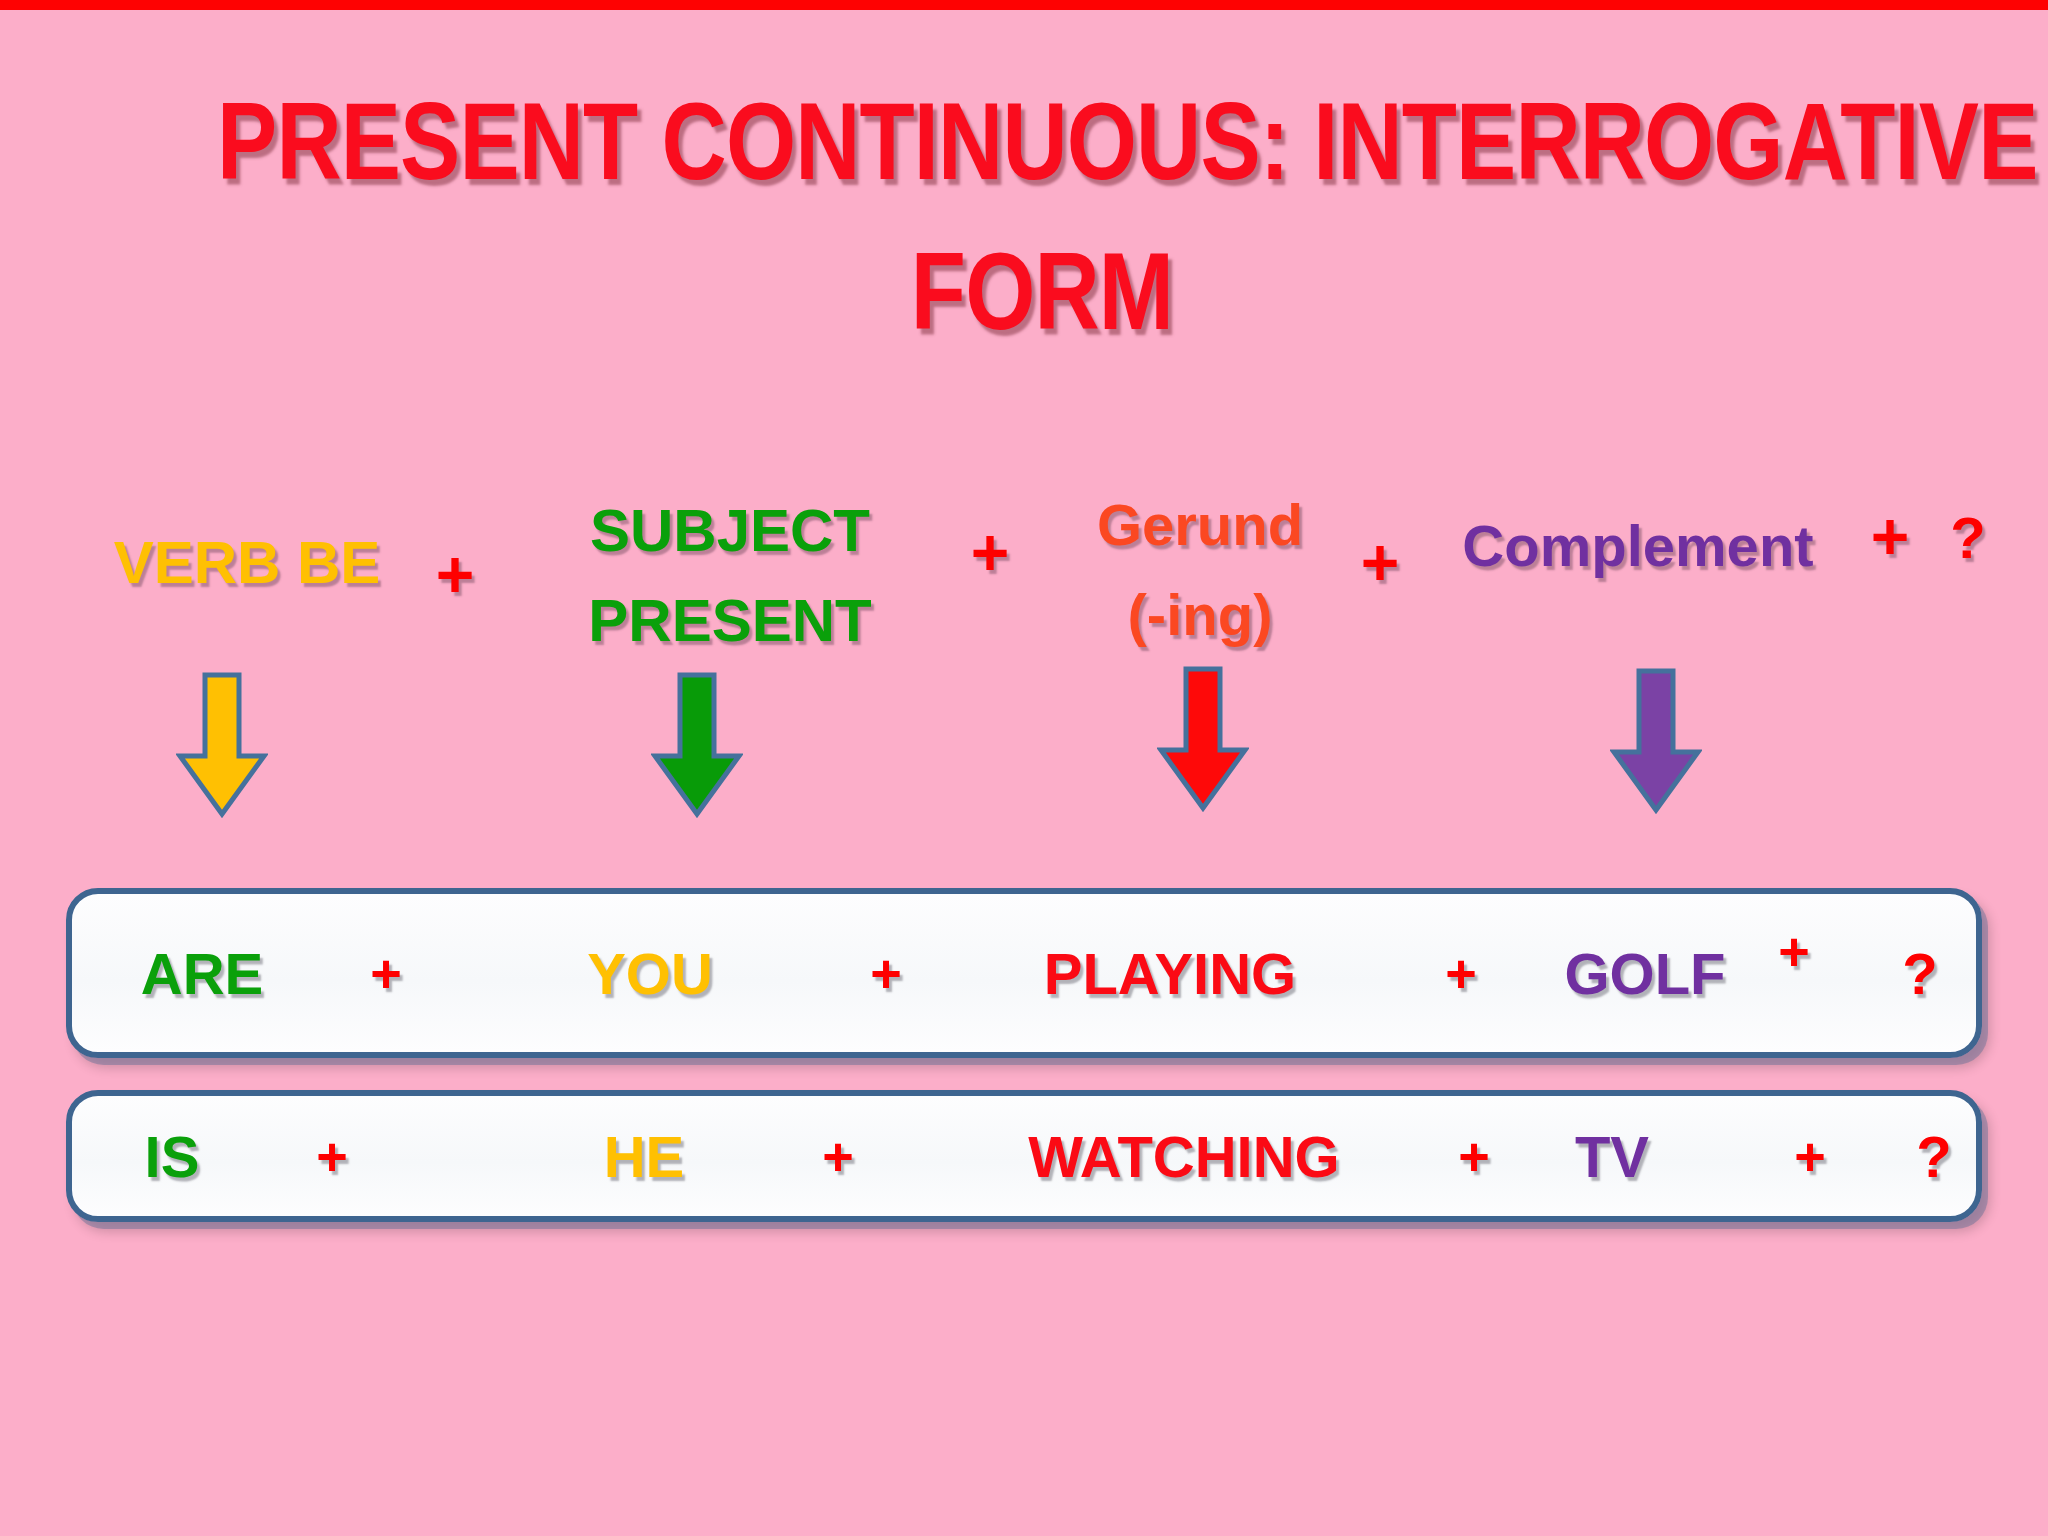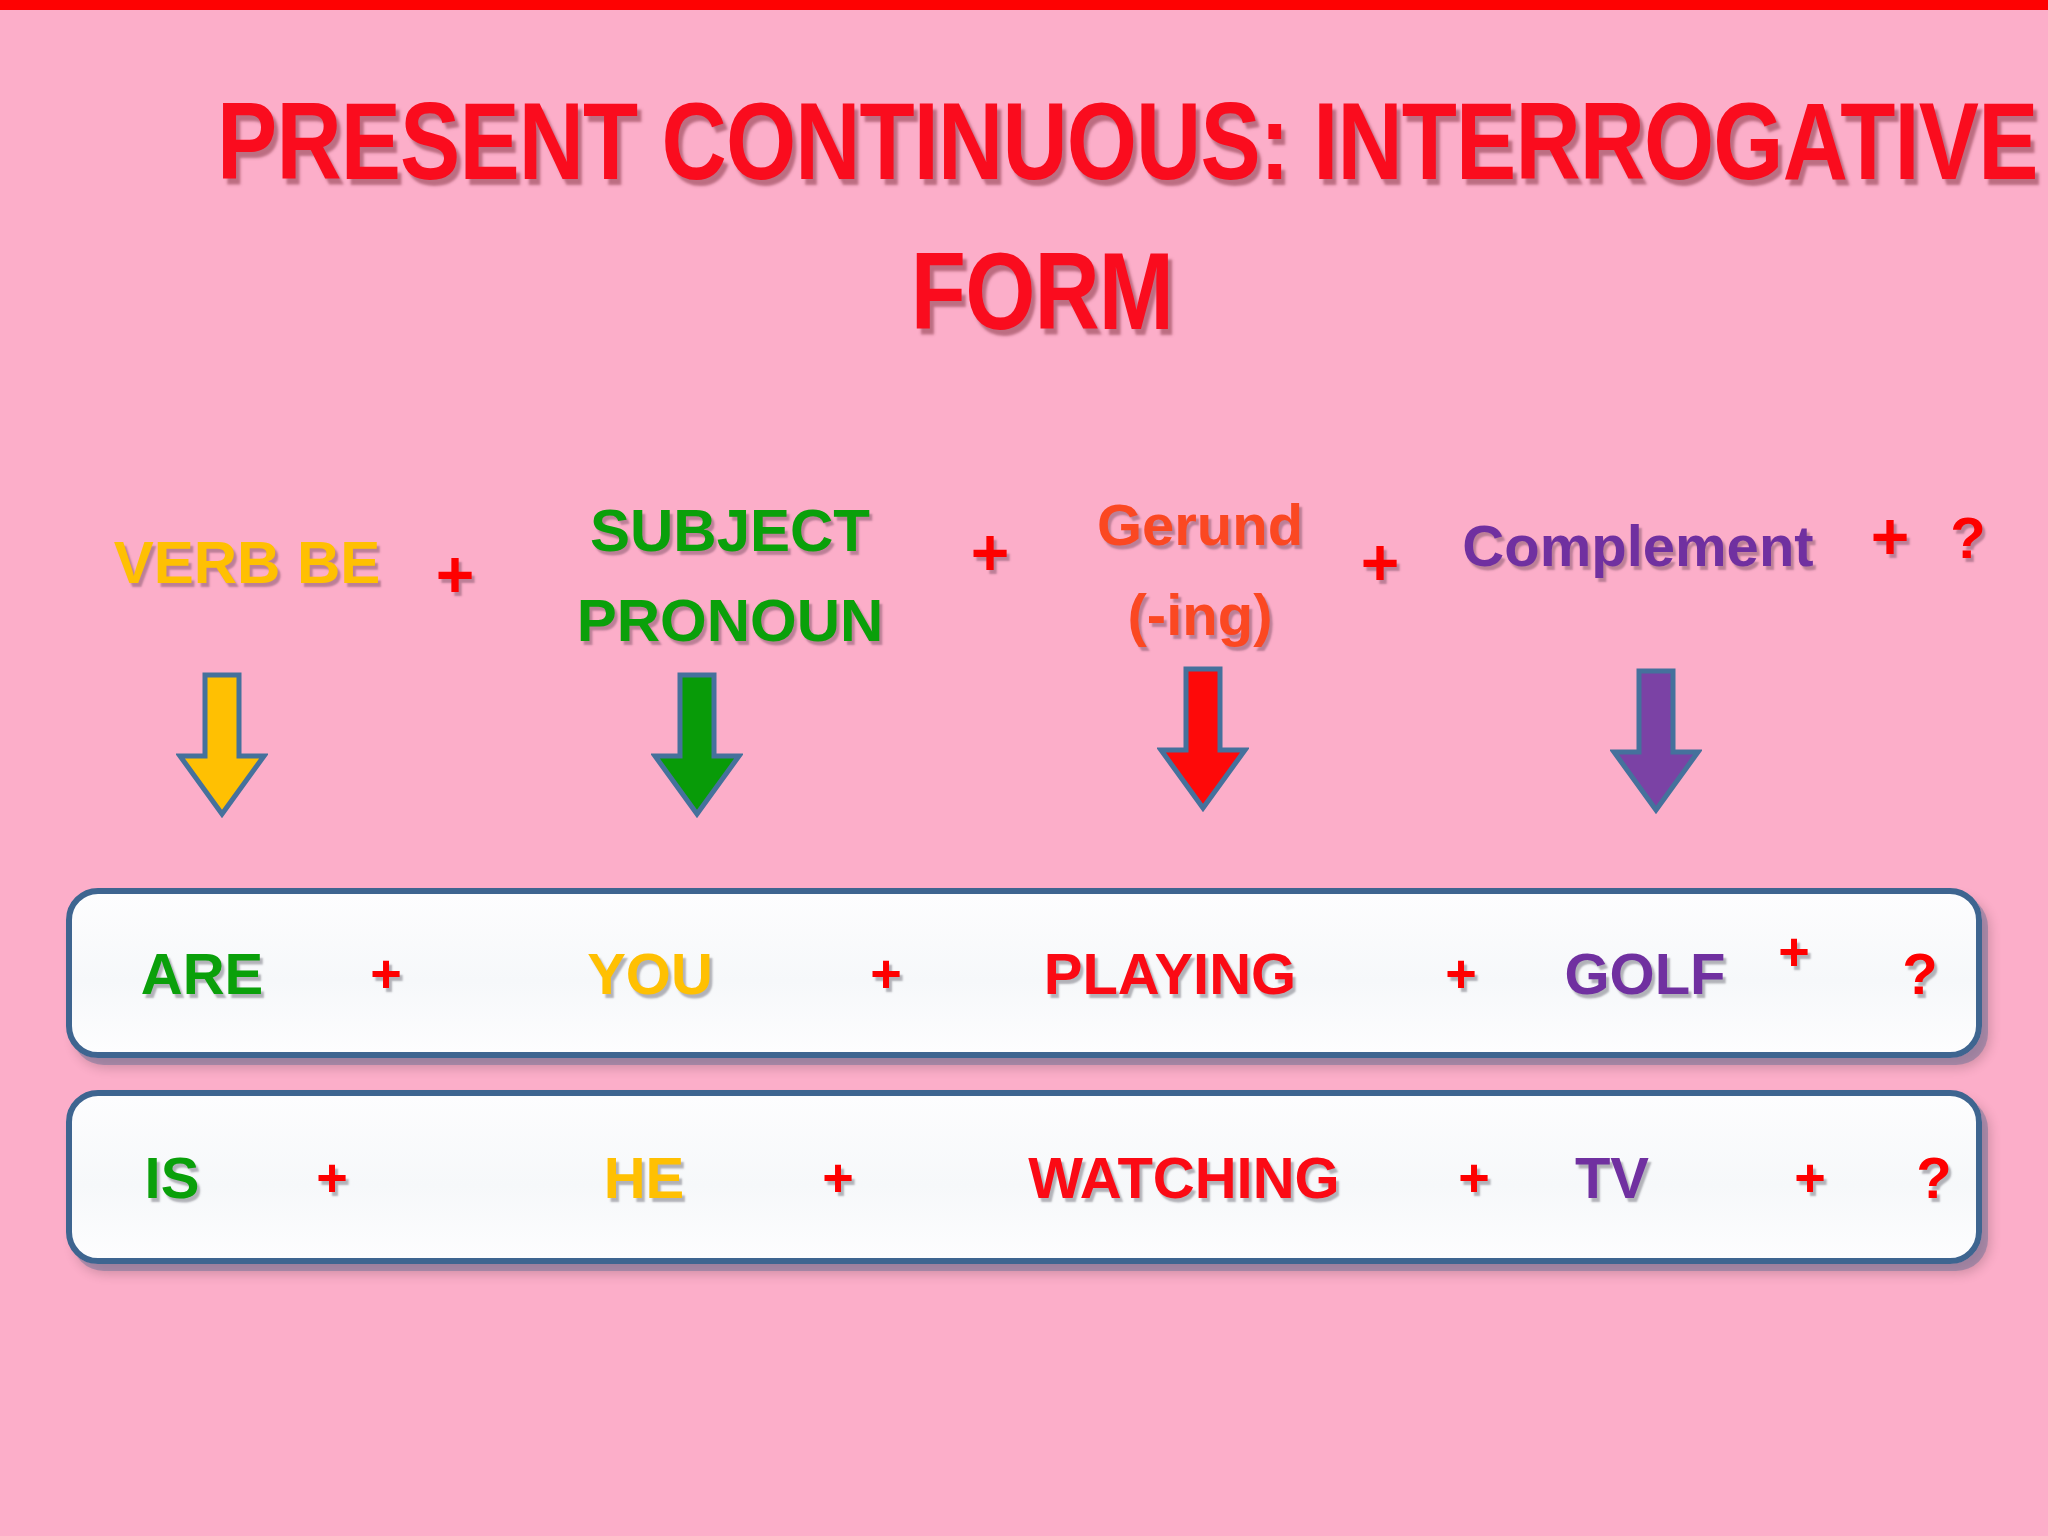--- a/index.html
+++ b/index.html
@@ -49,21 +49,21 @@
 
   
   .example-box {
     position:absolute; left:66px; width:1916px;
     background:linear-gradient(180deg, #fdfdfe 0%, #f6f8fa 55%, #fdfdfe 100%);
     border:6px solid #3E6590; border-radius:32px;
     box-shadow:6px 7px 0 rgba(62,101,144,0.35), 8px 10px 12px rgba(0,0,0,0.18);
     padding-left:41px;
   }
   .box1 { top:888px; height:170px; }
-  .box2 { top:1090px; height:174px; }
+  .box2 { top:1090px; height:132px; }
   .word {
     position:absolute; top:50%; transform:translate(-50%,-50%);
     font-size:58px; white-space:nowrap;
     text-shadow:3px 4px 2px rgba(120,120,130,0.55);
   }
   .word.plus { font-size:54px; }
   .word.raised { top:36%; }
 </style>
 </head>
 <body>
@@ -74,21 +74,21 @@
 
   <div class="title">
     <span class="tline">PRESENT CONTINUOUS: INTERROGATIVE</span>
     <span class="tline">FORM</span>
   </div>
 
 
   <div class="formula">
     <span class="fitem c-gold" style="left:247px;  top:48px;">VERB BE</span>
     <span class="fitem c-red plus" style="left:455px; top:56px;">+</span>
-    <span class="fitem c-green two-line" style="left:730px; top:6px;"><span>SUBJECT</span><br><span>PRONOUN</span></span>
+    <span class="fitem c-green two-line" style="left:730px; top:6px;"><span>SUBJECT</span><br><span>PRESENT</span></span>
     <span class="fitem c-red plus" style="left:990px; top:34px;">+</span>
     <span class="fitem c-orange two-line" style="left:1200px; top:0px; font-size:58px;"><span>Gerund</span><br><span>(-ing)</span></span>
     <span class="fitem c-red plus" style="left:1380px; top:44px;">+</span>
     <span class="fitem c-purple" style="left:1638px; top:32px; font-size:58px;">Complement</span>
     <span class="fitem c-red plus" style="left:1890px; top:18px;">+</span>
     <span class="fitem c-red" style="left:1968px; top:24px; font-size:58px;">?</span>
   </div>
 
   <div class="arrows">
     <svg class="arrow" style="left:176px;" viewBox="0 0 92 146">

